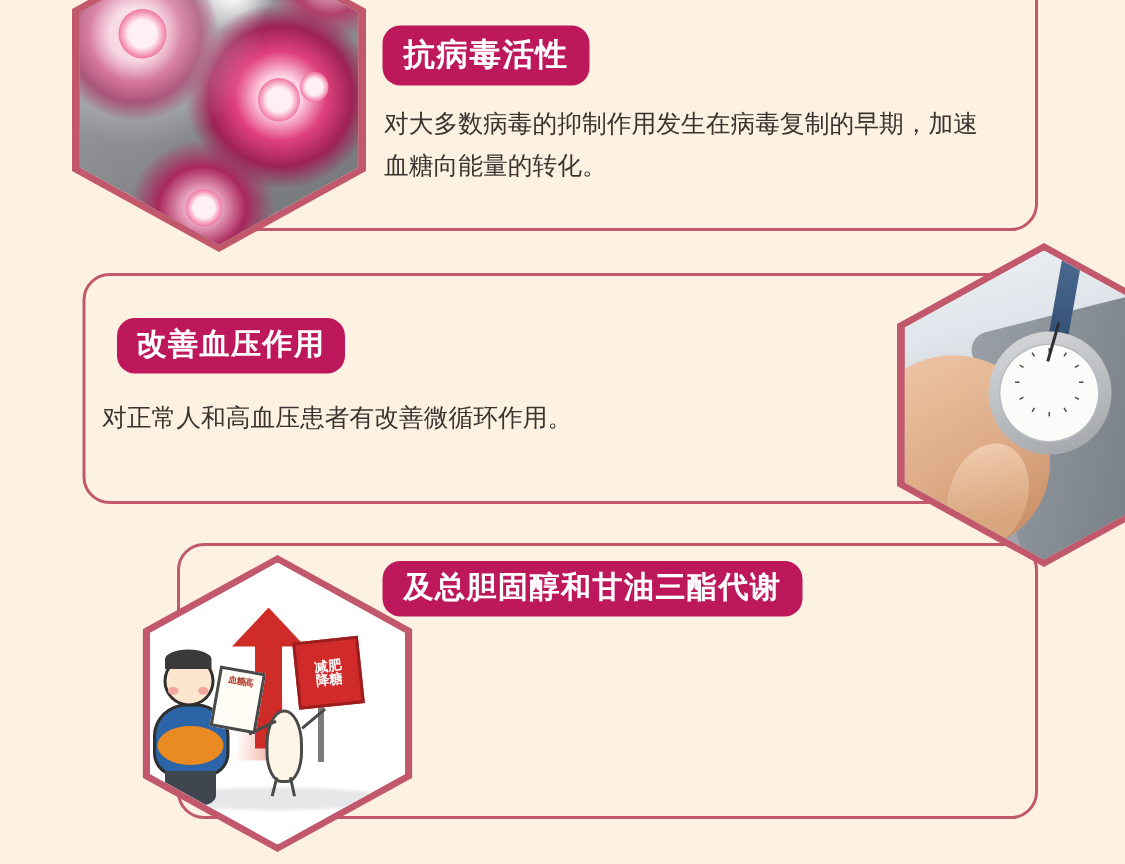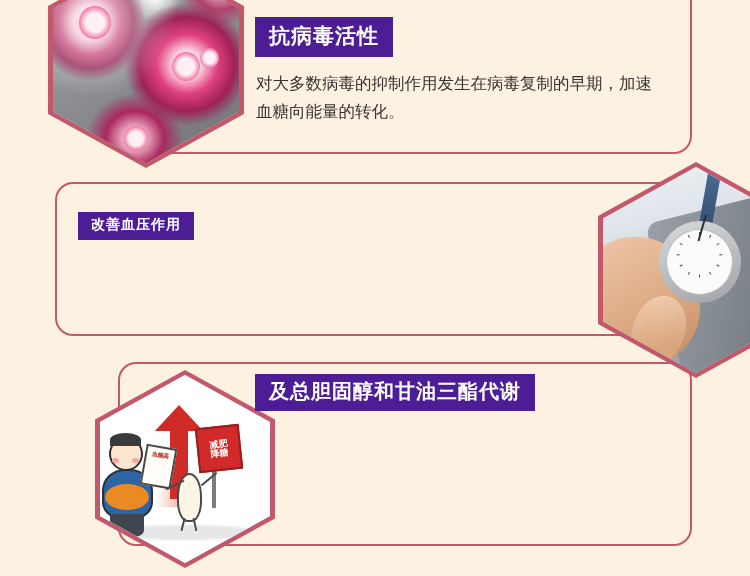--- a/index.html
+++ b/index.html
@@ -299,30 +299,30 @@
     width: 2px; height: 7%;
     background: #4a4a4a;
   }
   .art-cartoon .pill-leg.l1 { left: 48%; top: 76%; transform: rotate(14deg); }
   .art-cartoon .pill-leg.l2 { left: 55%; top: 76%; transform: rotate(-12deg); }
 
   
   .badge {
     position: absolute;
     display: inline-block;
-    background: #4c1d95;
+    background: #be185d;
     color: #ffffff;
     font-weight: bold;
-    border-radius: 0;
+    border-radius: 12px;
     letter-spacing: 1px;
     white-space: nowrap;
     z-index: 8;
   }
   #badge-1 { left: 255px; top: 17px;  font-size: 21px; padding: 5px 14px 7px; }
-  #badge-2 { left: 78px;  top: 212px; font-size: 14px; padding: 4px 13px 6px; }
+  #badge-2 { left: 78px;  top: 212px; font-size: 20px; padding: 4px 13px 6px; }
   #badge-3 { left: 255px; top: 374px; font-size: 20px; padding: 4px 14px 6px; }
 
   
   .para {
     position: absolute;
     color: #3a3330;
     z-index: 8;
   }
   #para-1 {
     left: 256px; top: 69px; width: 410px;
@@ -385,20 +385,21 @@
         <span class="tick" style="transform:rotate(270deg)"></span>
         <span class="tick" style="transform:rotate(300deg)"></span>
         <span class="tick" style="transform:rotate(330deg)"></span>
         <span class="needle"></span>
       </div>
     </div>
   </div>
 
   <div class="badge" id="badge-2">改善血压作用</div>
 
+  <div class="para" id="para-2">对正常人和高血压患者有改善微循环作用。</div>
 
   <div class="card" id="card-3"></div>
 
   <div class="hex-wrap" id="hex-3">
     <div class="hex-outer"></div>
     <div class="hex-inner">
       <div class="hex-art art-cartoon">
         <span class="floor"></span>
         <span class="arrow-glow"></span>
         <span class="arrow-stem"></span>

